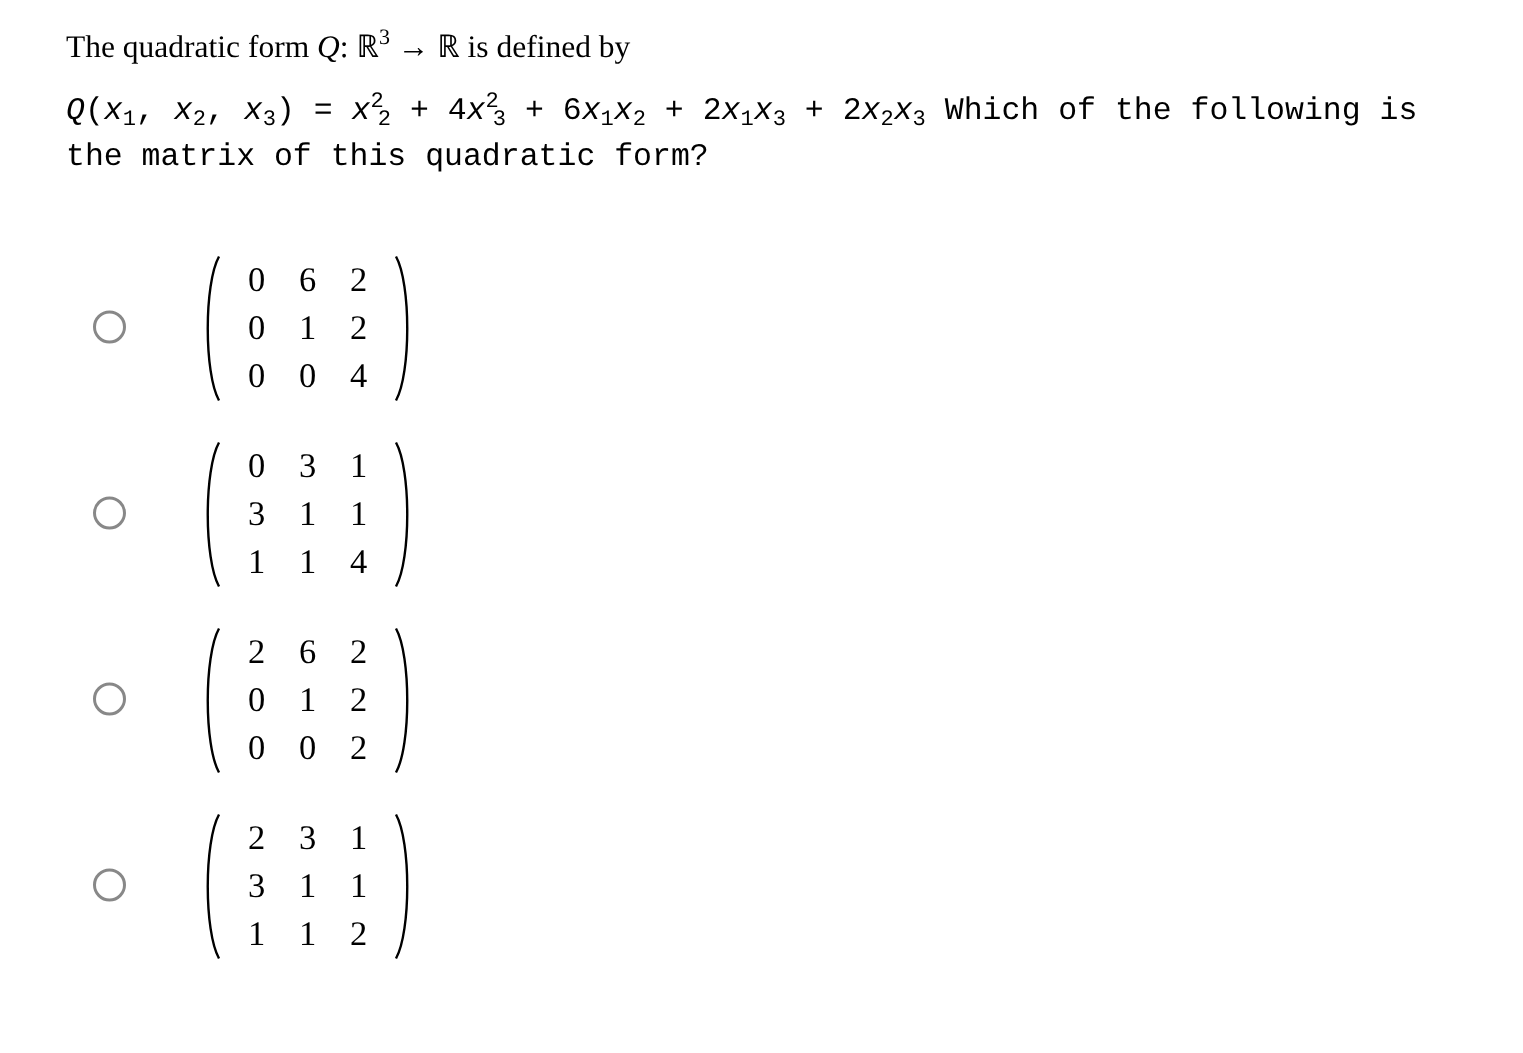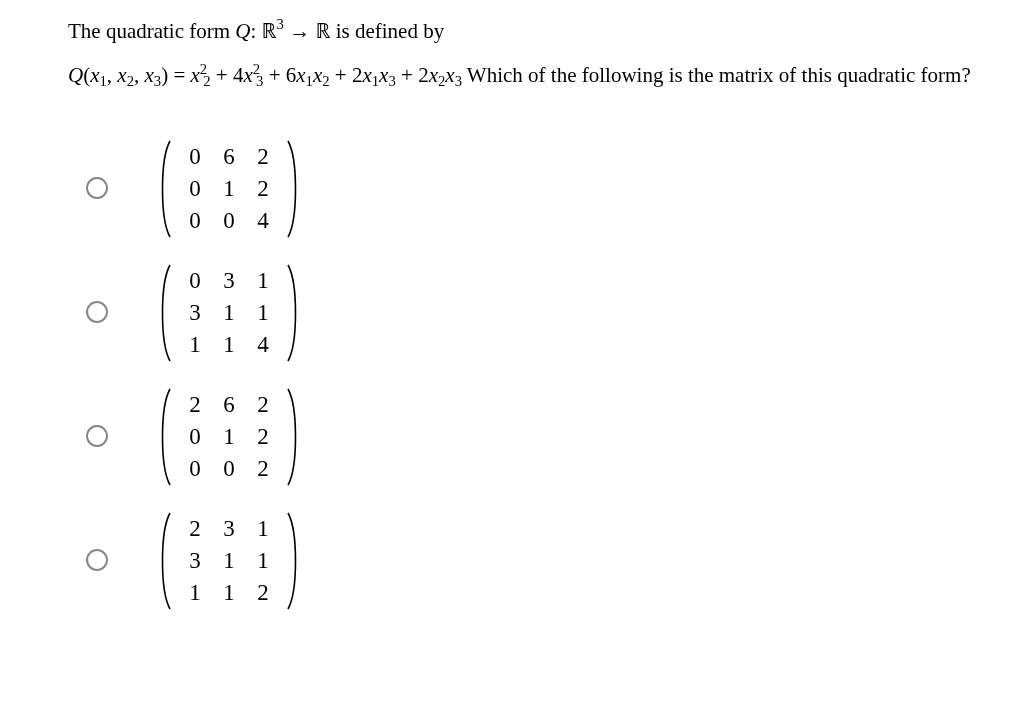--- a/index.html
+++ b/index.html
@@ -5,21 +5,21 @@
   html, body {
     margin: 0;
     padding: 0;
     width: 1015px;
     height: 702px;
     background: #ffffff;
     font-family: "Times New Roman", Times, serif;
     color: #000000;
   }
   .page {
-    padding: 16px 40px 20px 68px;
+    padding: 16px 40px 20px 44px;
     box-sizing: border-box;
   }
   .prompt {
     font-size: 21px;
     line-height: 1.45;
   }
   .math-var {
     font-style: italic;
   }
   .sup, .sub {
@@ -29,20 +29,21 @@
   }
   .sup { top: -0.6em; }
   .sub { top: 0.25em; }
   .dsR {
     font-family: "Cambria Math", "STIXGeneral", "Times New Roman", serif;
   }
   .eqline {
     font-size: 21px;
     margin-top: 14px;
     line-height: 1.45;
+    font-family: Liberation Mono, monospace;
   }
   .options {
     margin-top: 48px;
     margin-left: 18px;
   }
   .option-row {
     display: flex;
     align-items: flex-start;
     margin-bottom: 24px;
   }

